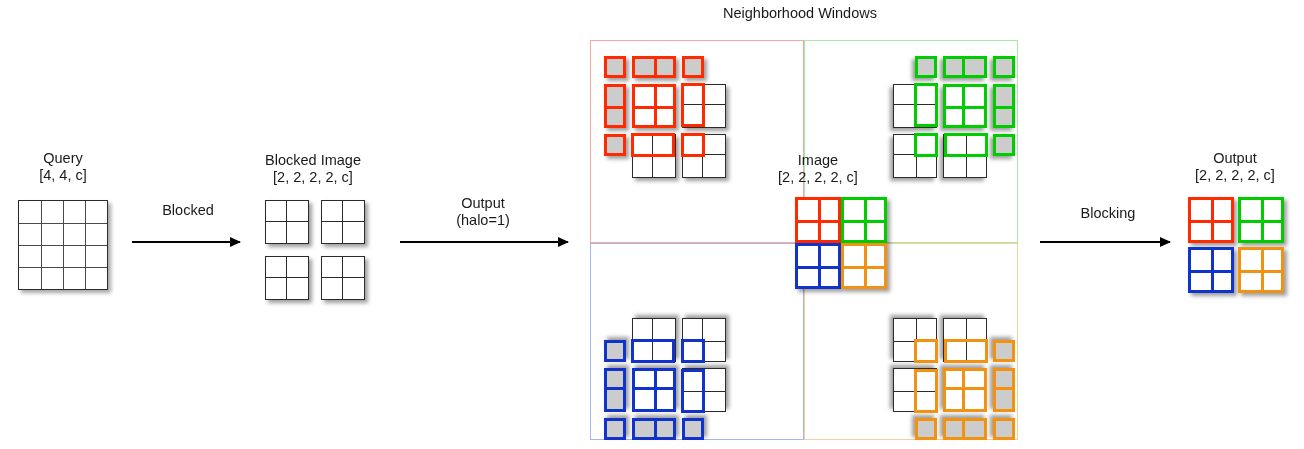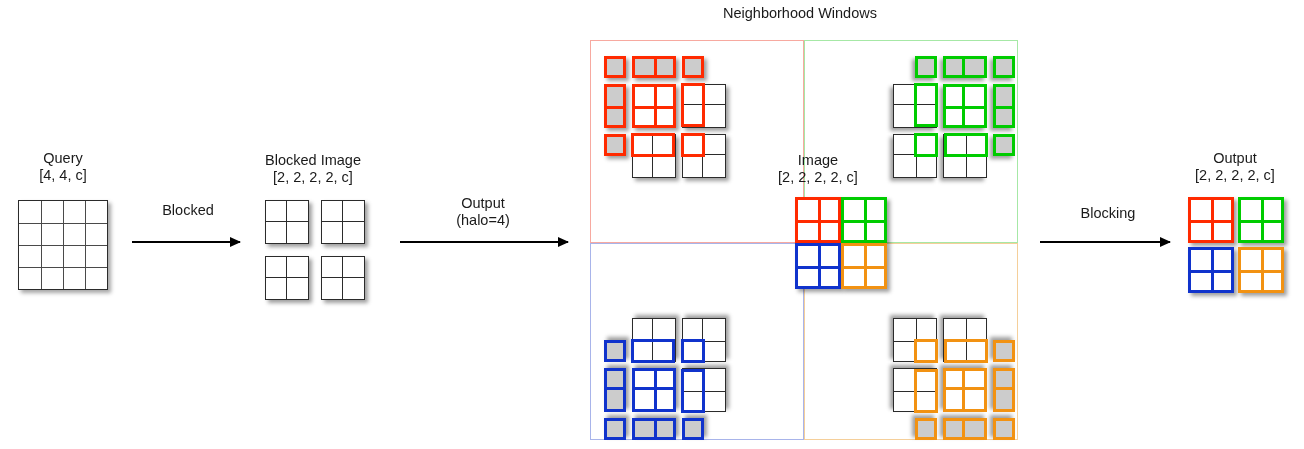--- a/index.html
+++ b/index.html
@@ -77,21 +77,21 @@
     <div class="seg" style="top:19.6px;left:0;height:1.4px;width:100%;background:#2b2b2b;"></div>
   </div>
   <div class="t2" style="left:56px;top:56px;width:44px;height:44px;border:1.6px solid #2b2b2b;">
     <div class="seg" style="left:19.6px;top:0;width:1.4px;height:100%;background:#2b2b2b;"></div>
     <div class="seg" style="top:19.6px;left:0;height:1.4px;width:100%;background:#2b2b2b;"></div>
   </div>
 </div>
 
 <div class="lbl" style="left:418px;top:195px;width:130px;">
   <span>Output</span>
-  <span class="l2">(halo=4)</span>
+  <span class="l2">(halo=1)</span>
 </div>
 <div class="arrow" style="left:400px;top:241px;width:168px;"></div>
 
 <div class="lbl" style="left:680px;top:5px;width:240px;">
   <span>Neighborhood Windows</span>
 </div>
 
 <div class="panel" style="left:590px;top:40px;width:214px;height:203px;border:1px solid #f7a9a0;"></div>
 <div class="panel" style="left:804px;top:40px;width:214px;height:203px;border:1px solid #a6e8a6;"></div>
 <div class="panel" style="left:590px;top:243px;width:214px;height:197px;border:1px solid #a8b4ea;"></div>

